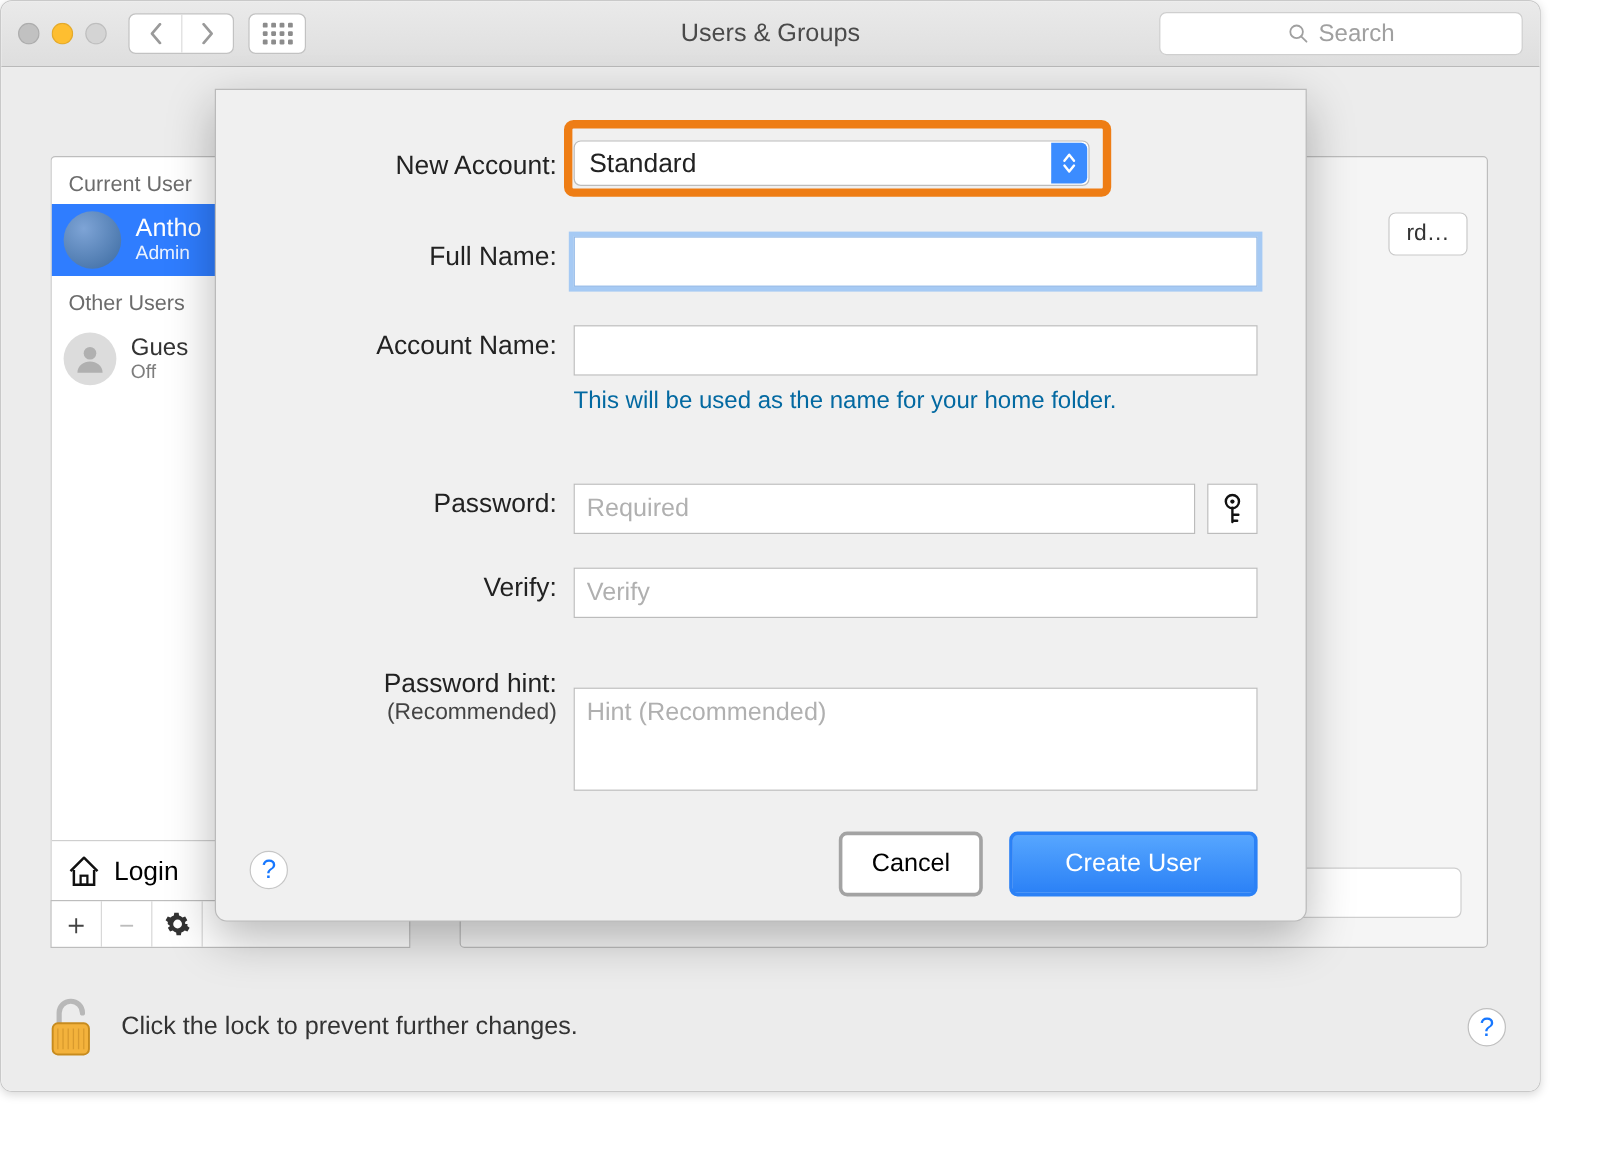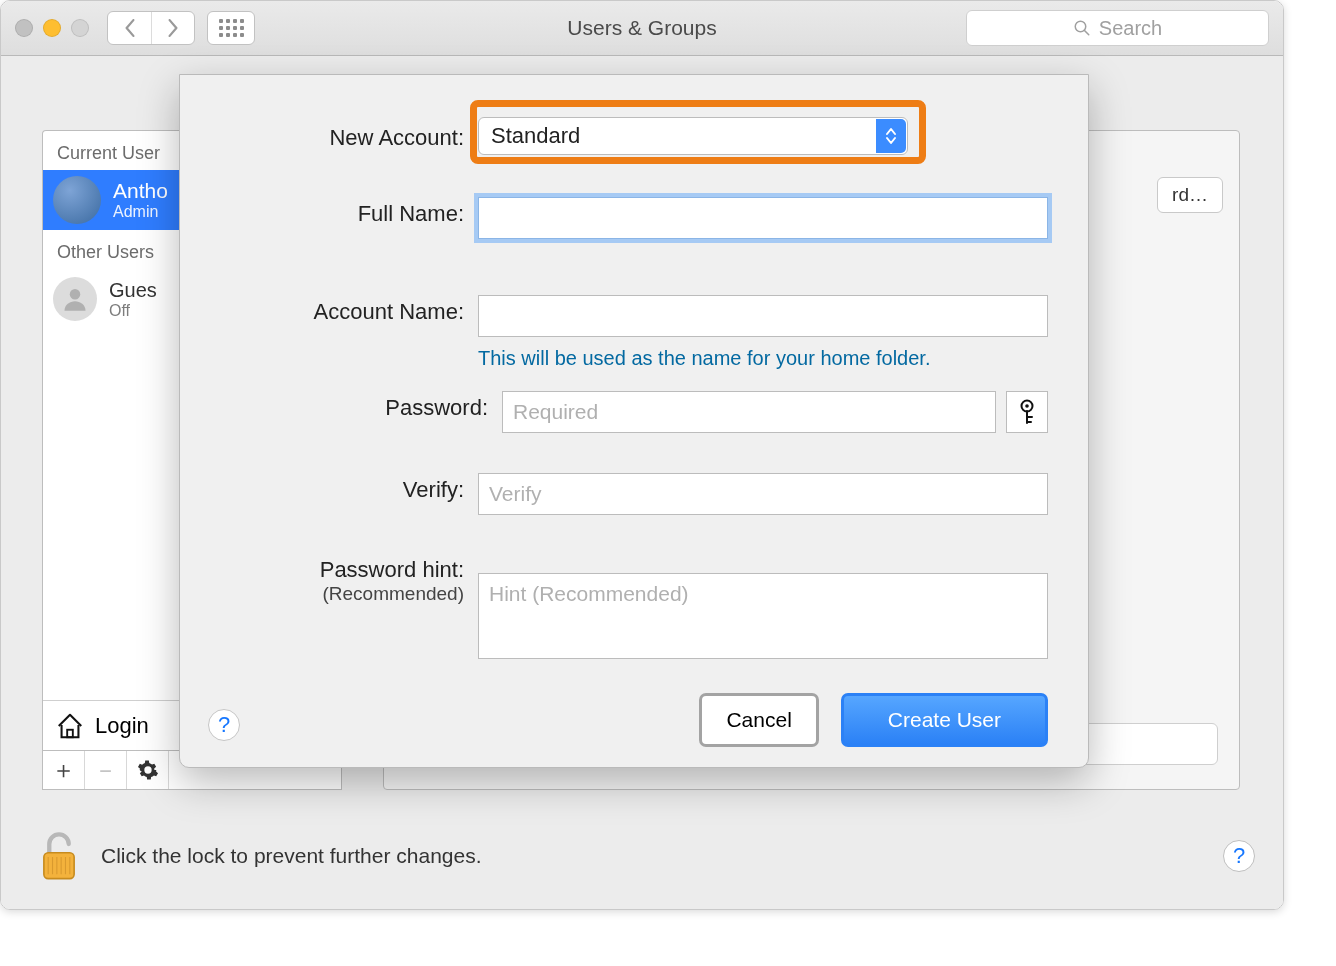--- a/index.html
+++ b/index.html
@@ -418,29 +418,29 @@
       </div>
       <div class="highlight-ring" style="left:290px; top:25px; width:456px; height:64px;"></div>
 
       <div class="form-row" style="top:122px;">
         <div class="lbl">Full Name:</div>
         <div class="ctrl">
           <input class="text-input focus" type="text" style="">
         </div>
       </div>
 
-      <div class="form-row" style="top:220px;">
+      <div class="form-row" style="top:196px;">
         <div class="lbl">Account Name:</div>
         <div class="ctrl">
           <input class="text-input" type="text" style="">
           <div class="hint-text">This will be used as the name for your home folder.</div>
         </div>
       </div>
 
-      <div class="form-row" style="top:316px;margin-left:24px;">
+      <div class="form-row" style="top:328px;">
         <div class="lbl">Password:</div>
         <div class="ctrl" style="display:flex; gap:10px;">
           <input class="text-input" type="password" style="flex: 1 1 0%;" placeholder="Required">
           <div class="key-btn">
             <svg width="20" height="26" viewBox="0 0 20 26">
               <circle cx="10" cy="7" r="5.5" stroke="#111" stroke-width="2" fill="none"></circle>
               <circle cx="10" cy="7" r="1.8" fill="#111"></circle>
               <path d="M10 12 V24 M10 18 H15 M10 23 H14" stroke="#111" stroke-width="2" fill="none" stroke-linecap="round"></path>
             </svg>
           </div>

